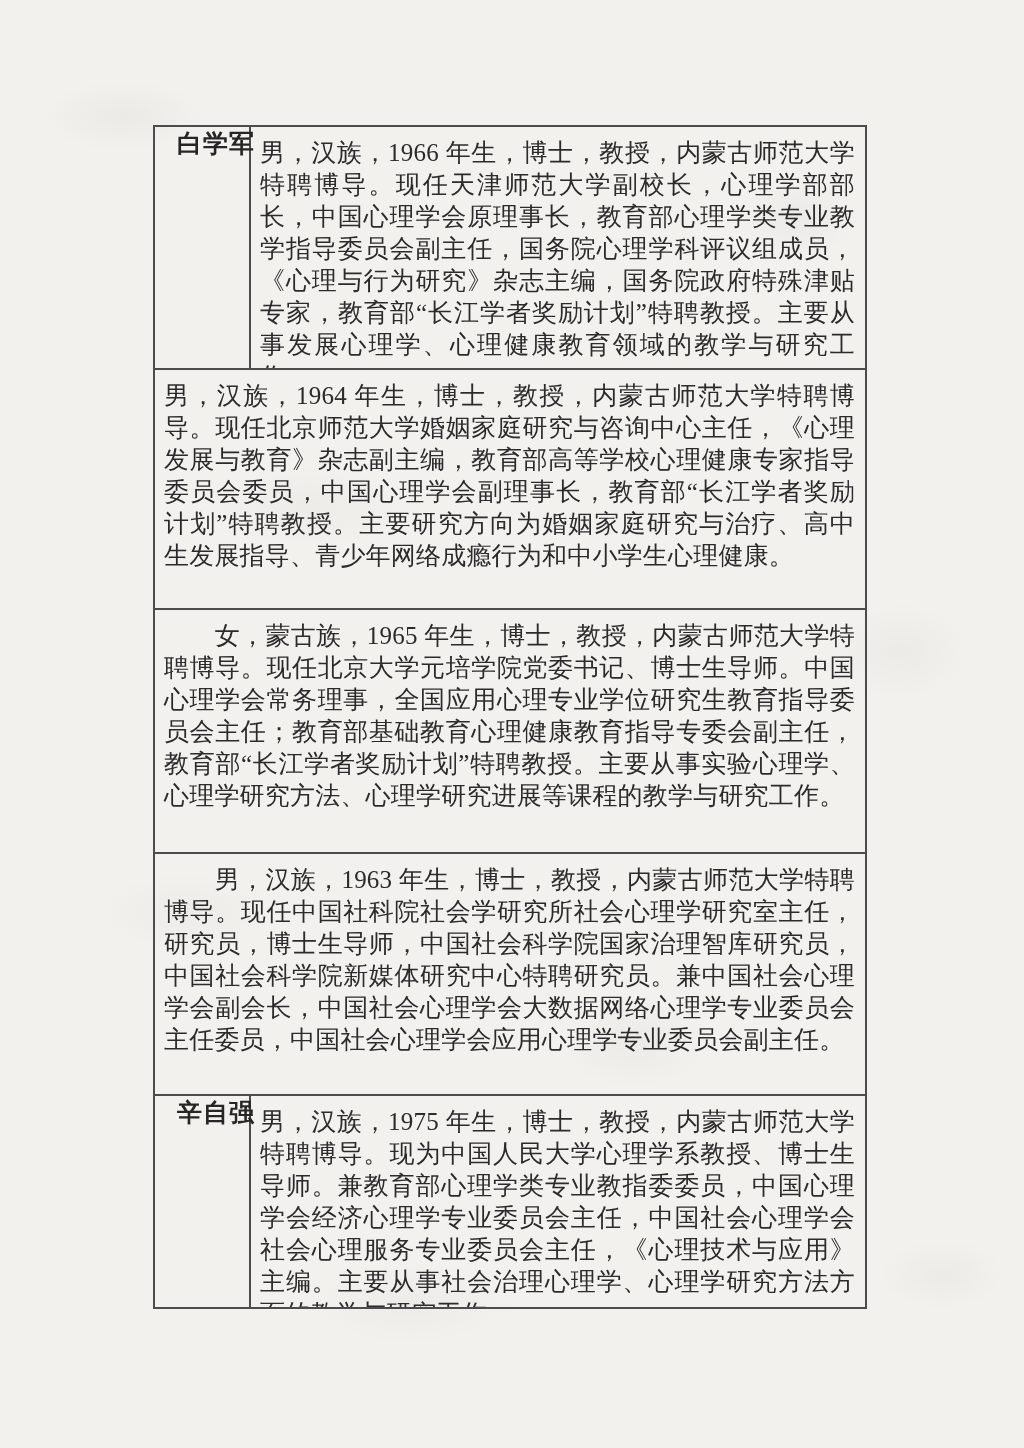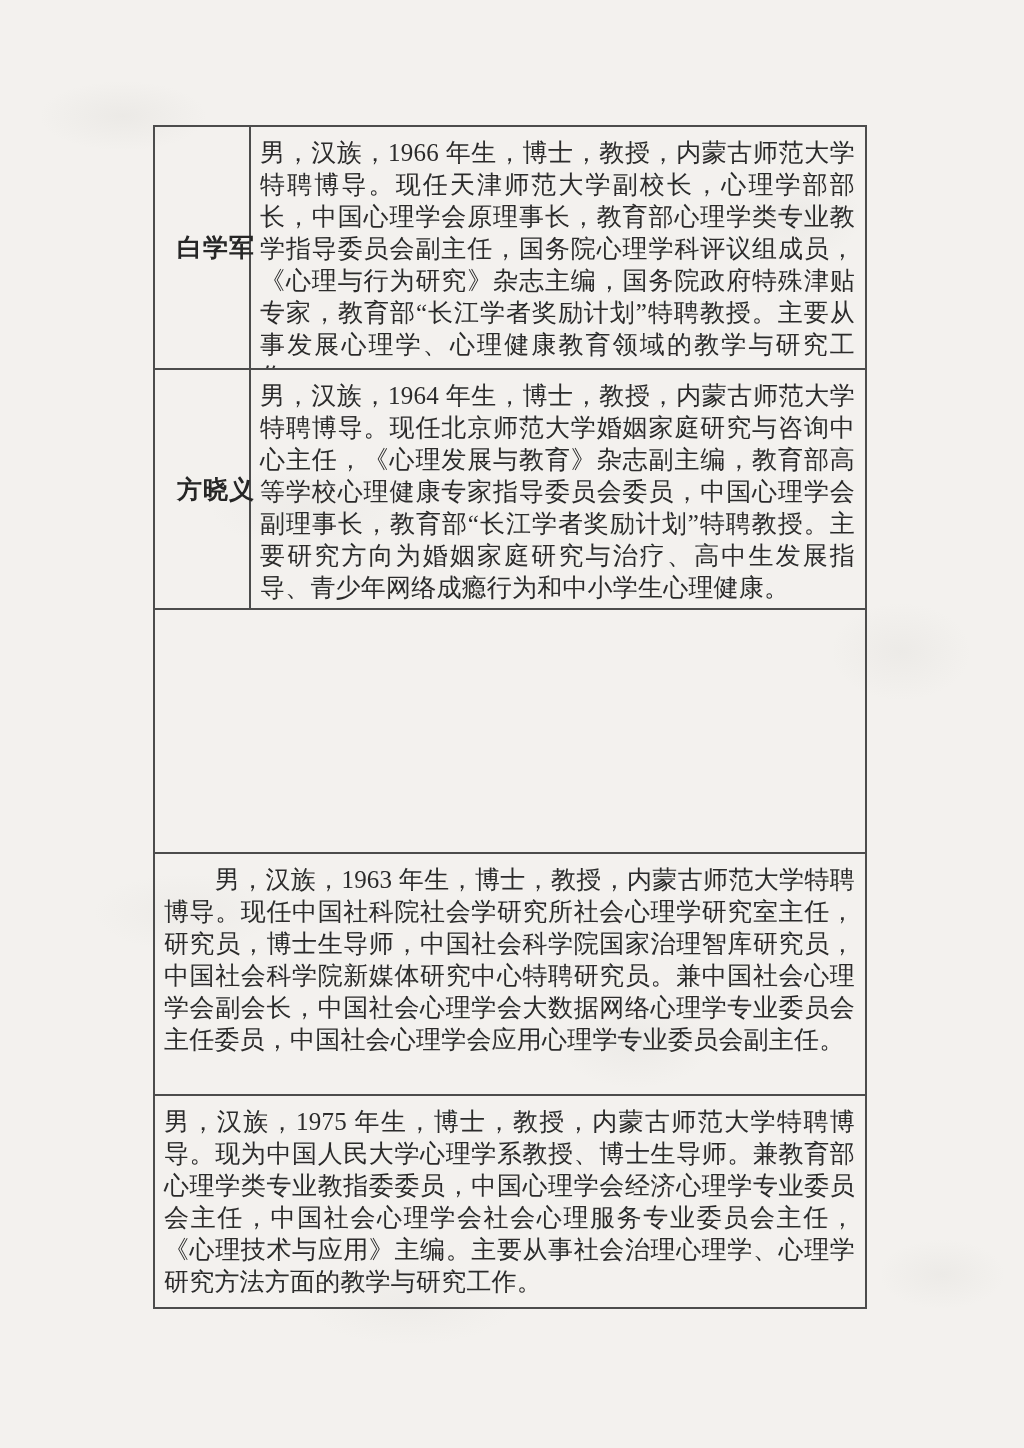--- a/index.html
+++ b/index.html
@@ -39,21 +39,21 @@
   .row-0 { height: 243px; }
   .row-1 { height: 240px; }
   .row-2 { height: 244px; }
   .row-3 { height: 242px; }
   .row-4 { height: 211px; }
   .name-cell {
     width: 96px;
     flex: 0 0 96px;
     border-right: 2px solid #4c4c4c;
     display: flex;
-    align-items: center;
+    align-items: flex-start;
     justify-content: center;
     padding-left: 28px;
   }
   .name-text {
     font-family: "Liberation Sans", "DejaVu Sans", sans-serif;
     font-weight: bold;
     font-size: 25px;
     color: #262626;
     letter-spacing: 1px;
     white-space: nowrap;
@@ -80,36 +80,39 @@
   <div class="row row-0">
     <div class="name-cell">
       <span class="name-text">白学军</span>
     </div>
     <div class="bio-cell">
       <div class="bio-text">男，汉族，1966 年生，博士，教授，内蒙古师范大学特聘博导。现任天津师范大学副校长，心理学部部长，中国心理学会原理事长，教育部心理学类专业教学指导委员会副主任，国务院心理学科评议组成员，《心理与行为研究》杂志主编，国务院政府特殊津贴专家，教育部“长江学者奖励计划”特聘教授。主要从事发展心理学、心理健康教育领域的教学与研究工作。</div>
     </div>
   </div>
 
   <div class="row row-1">
-    <div class="name-cell">
-      <span class="name-text">方晓义</span>
-    </div>
     <div class="bio-cell">
       <div class="bio-text">男，汉族，1964 年生，博士，教授，内蒙古师范大学特聘博导。现任北京师范大学婚姻家庭研究与咨询中心主任，《心理发展与教育》杂志副主编，教育部高等学校心理健康专家指导委员会委员，中国心理学会副理事长，教育部“长江学者奖励计划”特聘教授。主要研究方向为婚姻家庭研究与治疗、高中生发展指导、青少年网络成瘾行为和中小学生心理健康。</div>
     </div>
   </div>
 
   <div class="row row-2">
+    <div class="bio-cell">
+      <div class="bio-text">　　女，蒙古族，1965 年生，博士，教授，内蒙古师范大学特聘博导。现任北京大学元培学院党委书记、博士生导师。中国心理学会常务理事，全国应用心理专业学位研究生教育指导委员会主任；教育部基础教育心理健康教育指导专委会副主任，教育部“长江学者奖励计划”特聘教授。主要从事实验心理学、心理学研究方法、心理学研究进展等课程的教学与研究工作。</div>
+    </div>
   </div>
 
   <div class="row row-3">
     <div class="bio-cell">
       <div class="bio-text">　　男，汉族，1963 年生，博士，教授，内蒙古师范大学特聘博导。现任中国社科院社会学研究所社会心理学研究室主任，研究员，博士生导师，中国社会科学院国家治理智库研究员，中国社会科学院新媒体研究中心特聘研究员。兼中国社会心理学会副会长，中国社会心理学会大数据网络心理学专业委员会主任委员，中国社会心理学会应用心理学专业委员会副主任。</div>
     </div>
   </div>
 
   <div class="row row-4">
+    <div class="name-cell">
+      <span class="name-text">辛自强</span>
+    </div>
     <div class="bio-cell">
       <div class="bio-text">男，汉族，1975 年生，博士，教授，内蒙古师范大学特聘博导。现为中国人民大学心理学系教授、博士生导师。兼教育部心理学类专业教指委委员，中国心理学会经济心理学专业委员会主任，中国社会心理学会社会心理服务专业委员会主任，《心理技术与应用》主编。主要从事社会治理心理学、心理学研究方法方面的教学与研究工作。</div>
     </div>
   </div>
 
 </div>
 
 </body></html>

